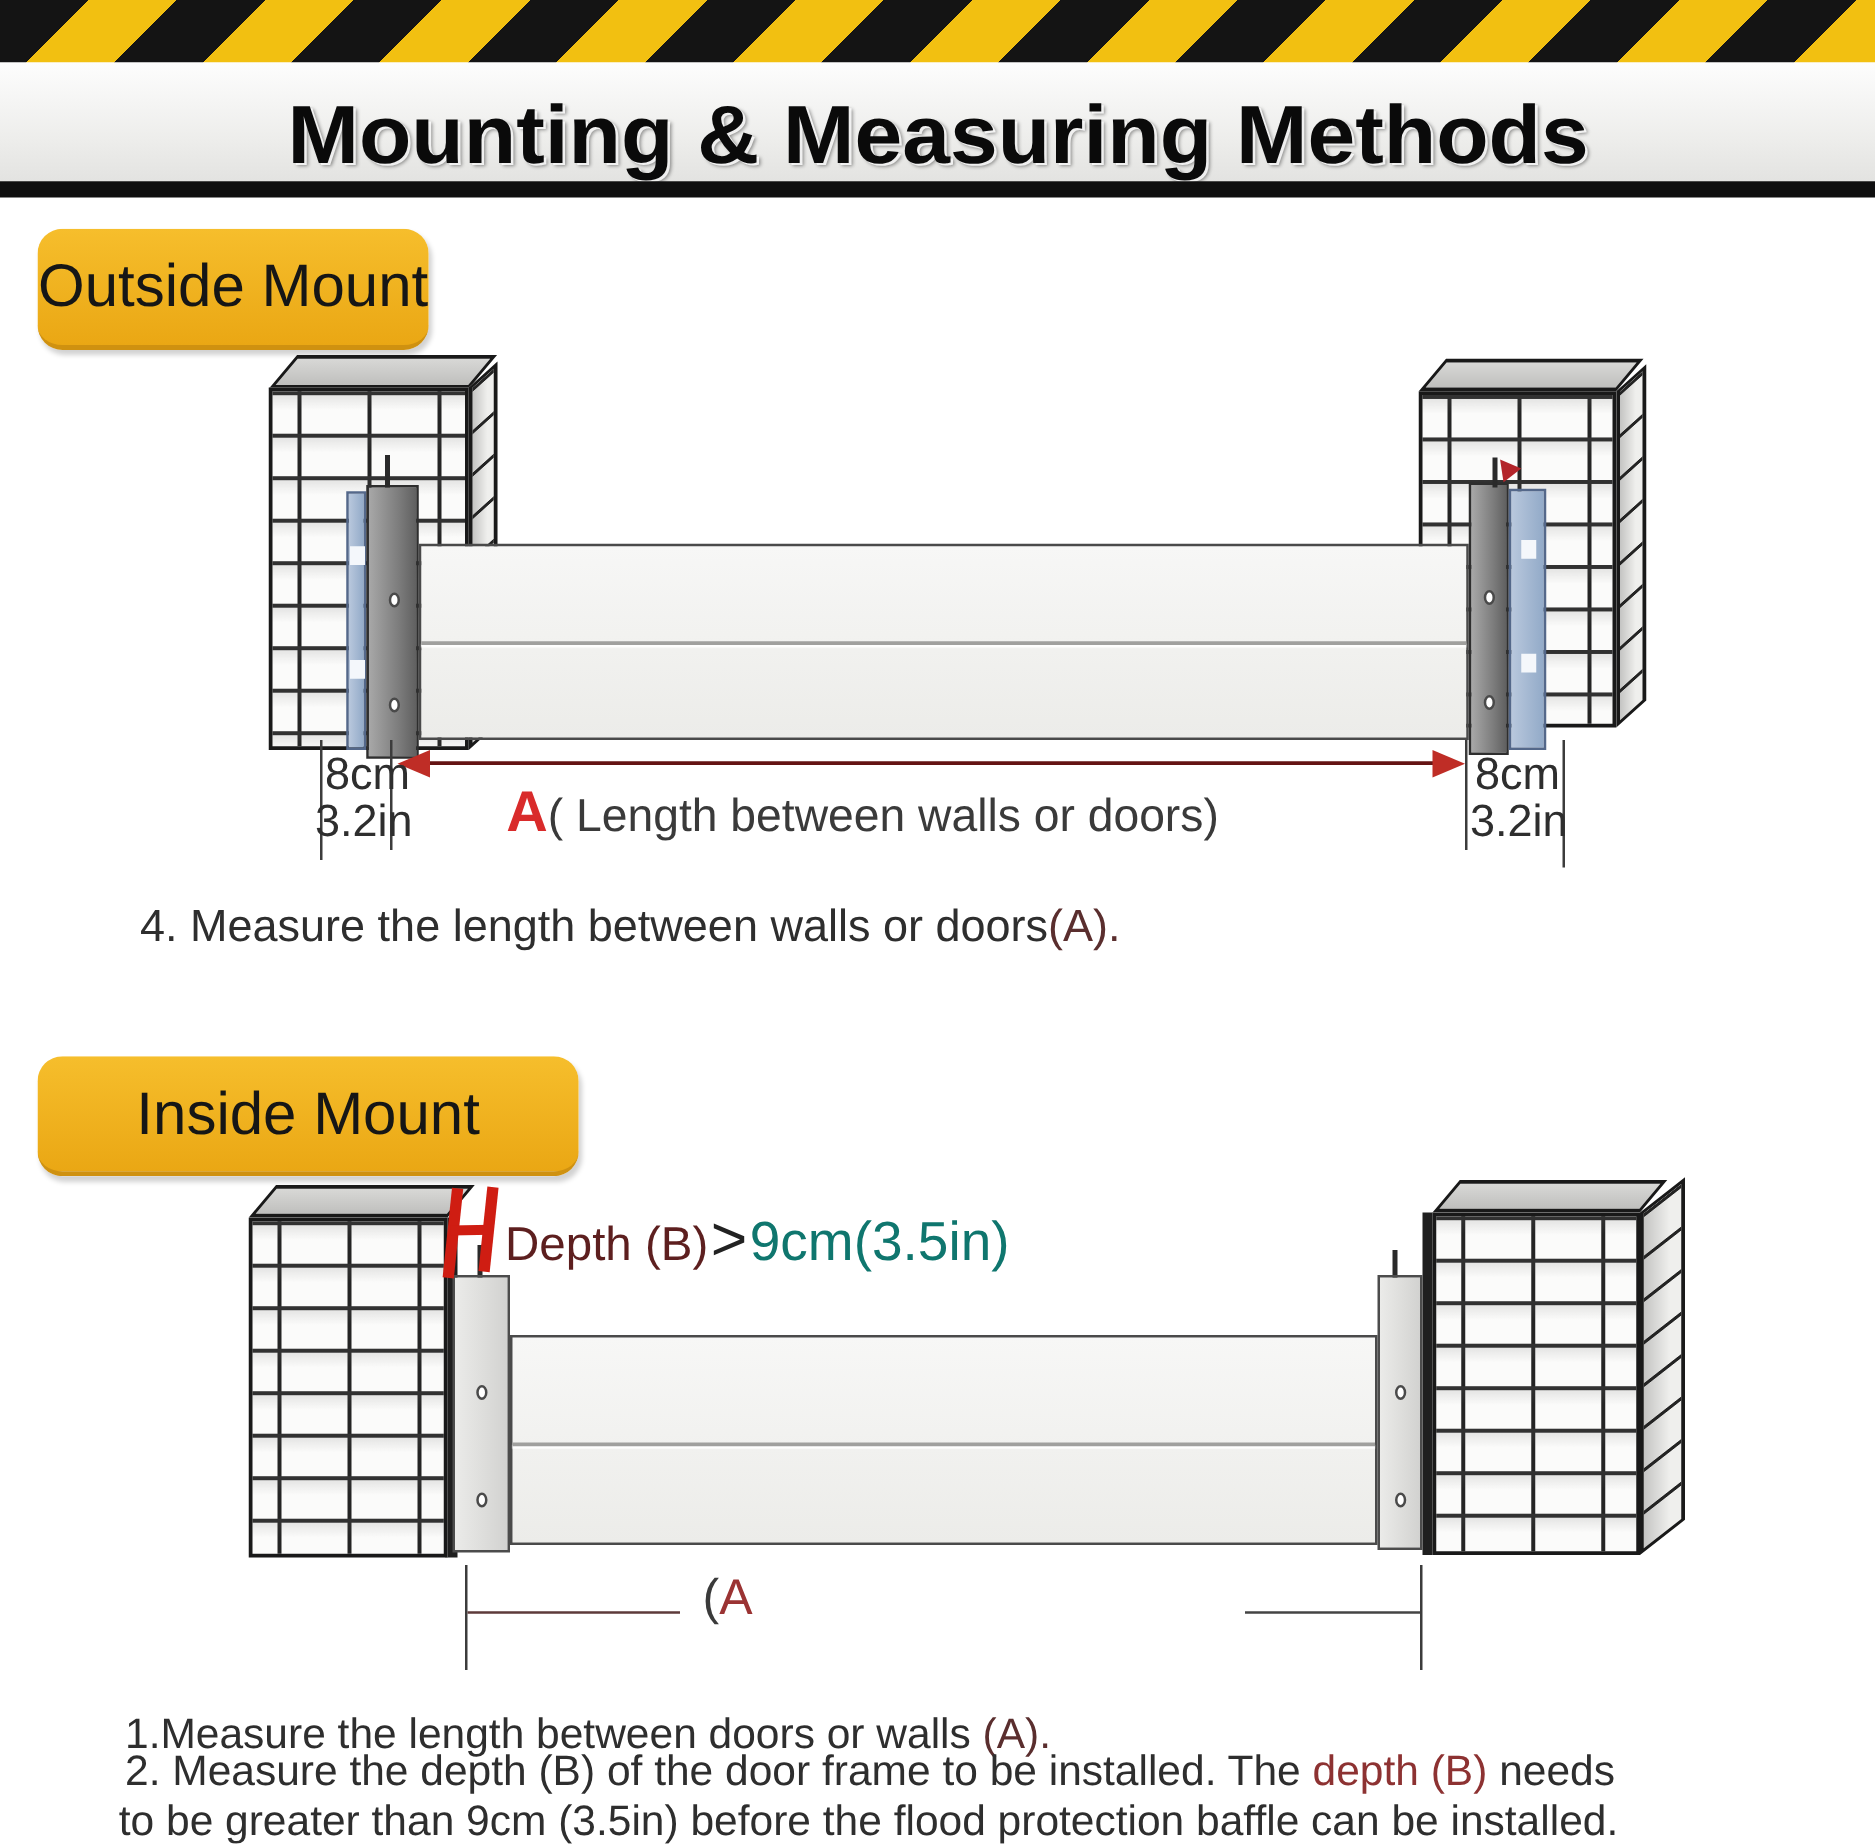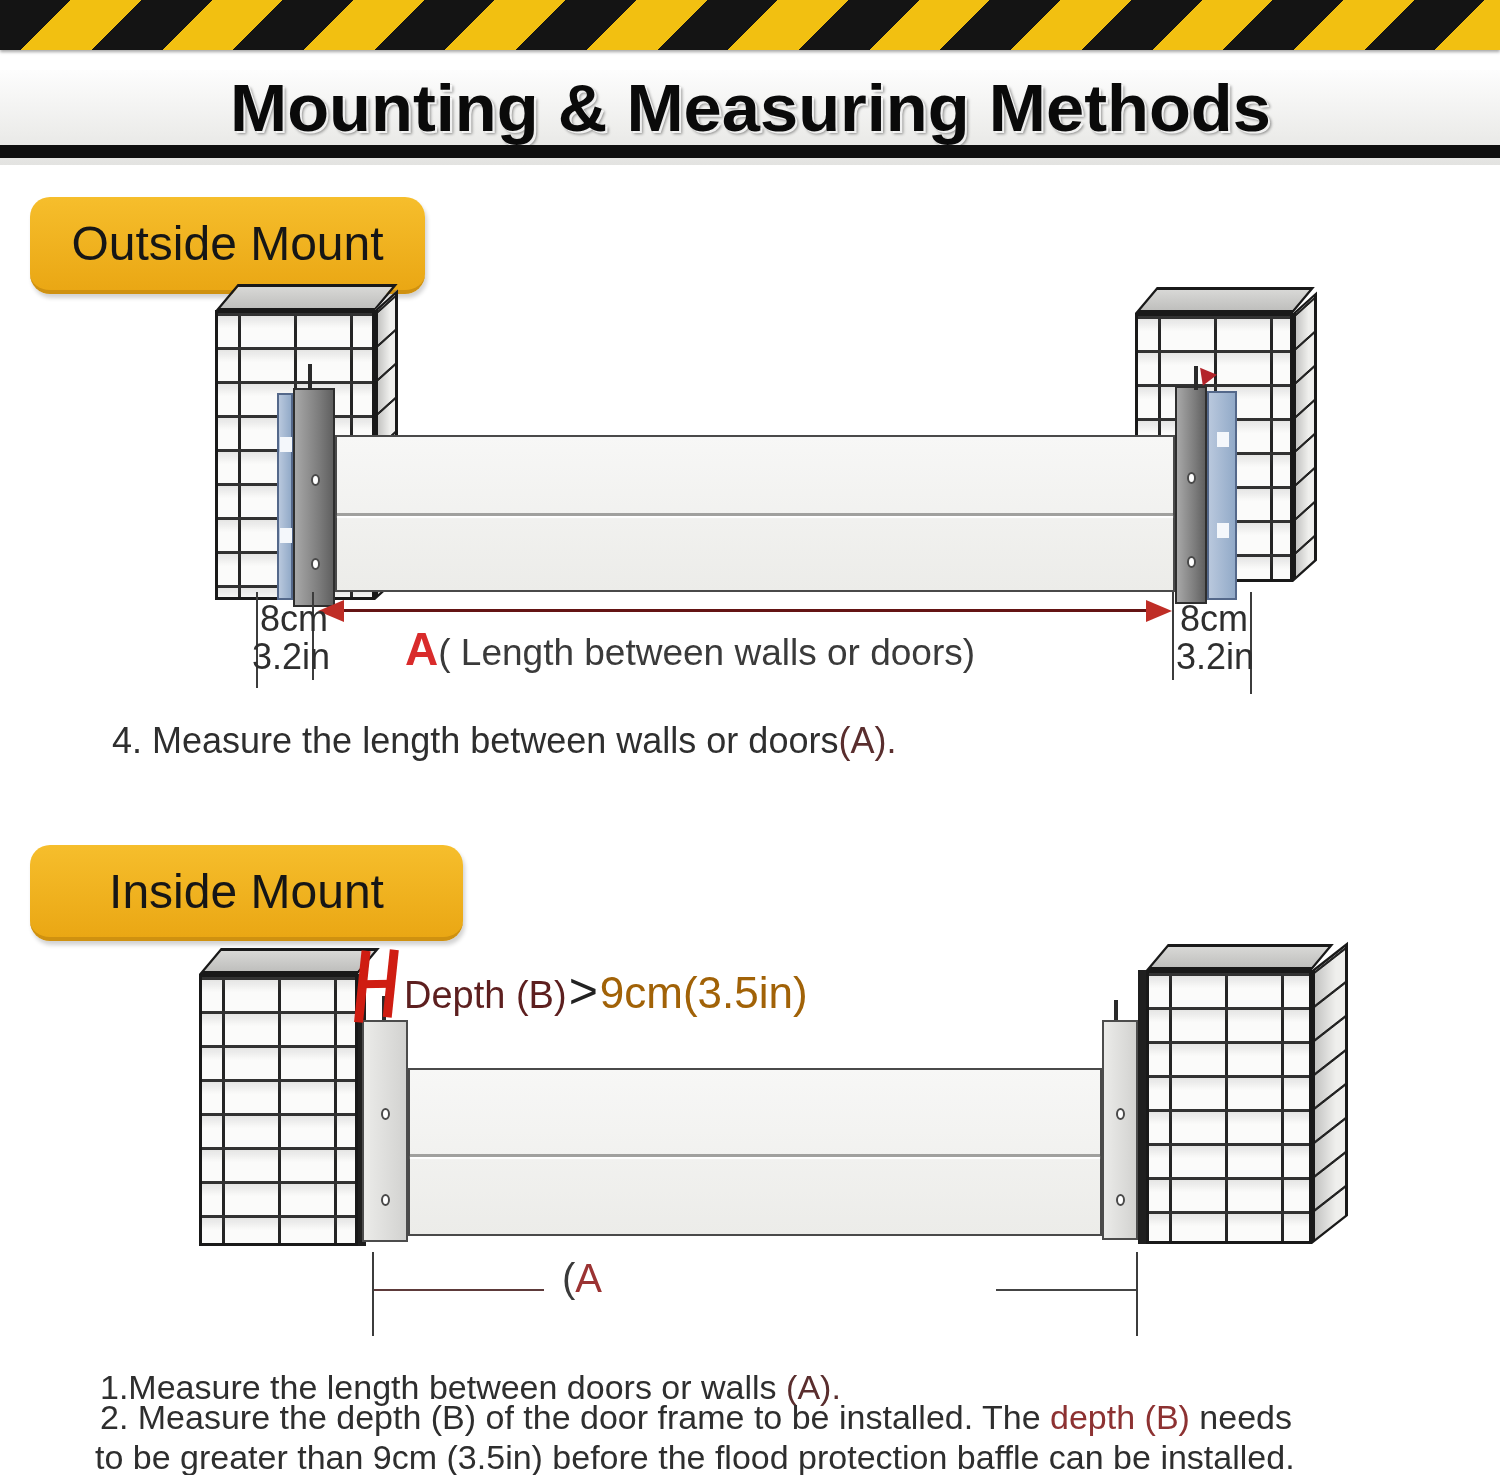--- a/index.html
+++ b/index.html
@@ -6,31 +6,31 @@
   .canvas{position:relative;width:1500px;height:1475px;background:#ffffff;
           font-family:"Liberation Sans",sans-serif;overflow:hidden;}
   .abs{position:absolute;}
 
   
   .caution{left:0;top:0;width:1500px;height:50px;
     background:repeating-linear-gradient(135deg,#141414 0 50px,#F2C011 50px 100px);
     box-shadow:0 2px 3px rgba(0,0,0,.35);}
   .titlebar{left:0;top:50px;width:1500px;height:95px;
     background:linear-gradient(180deg,#fdfdfd,#ededeb 65%,#e3e3e1);
-    display:flex;align-items:flex-start;justify-content:center;margin-top:20px;}
+    display:flex;align-items:flex-end;justify-content:center;}
   .title{font-size:66px;font-weight:700;color:#0a0a0a;letter-spacing:0px;
     transform:scaleX(1.04);
     text-shadow:2px 2px 0 rgba(255,255,255,.85),3px 3px 3px rgba(0,0,0,.4);}
   .blackbar{left:0;top:145px;width:1500px;height:13px;background:#0f0f0f;}
 
   
   .badge{background:linear-gradient(180deg,#F6BE2C,#EAA714);border-radius:20px;
     border-bottom:4px solid #cf9110;display:flex;align-items:center;justify-content:center;
     font-size:48px;color:#161616;box-shadow:2px 4px 4px rgba(0,0,0,.18);}
-  .badge-outside{left:30px;top:197px;width:395px;height:93px;}
+  .badge-outside{left:30px;top:183px;width:313px;height:93px;}
   .badge-inside{left:30px;top:845px;width:433px;height:92px;}
 
   
   .brickface{background-color:#fbfbfa;
     background-image:
       linear-gradient(180deg,rgba(110,110,110,.20) 0,rgba(255,255,255,0) 15px),
       linear-gradient(#242424 3px,transparent 3px),
       linear-gradient(90deg,#242424 3px,transparent 3px),
       linear-gradient(90deg,#242424 3px,transparent 3px);
     background-size:100% 34px,100% 34px,112px 68px,112px 68px;
@@ -68,21 +68,21 @@
   .ah-right{border-width:11px 0 11px 26px;border-color:transparent transparent transparent #bf2d26;}
   .dimtext{position:absolute;font-size:36px;color:#2e2e2e;white-space:nowrap;}
   .bigA{color:#D92B2B;font-weight:700;font-size:46px;line-height:1;}
   .maroon{color:#8D3232;}
   .darkmaroon{color:#5a2e2e;}
   .step{position:absolute;font-size:36px;color:#2e2e2e;white-space:nowrap;}
   .step-sm{font-size:34px;}
   .depthlabel{position:absolute;left:404px;top:962px;display:flex;align-items:baseline;white-space:nowrap;}
   .depth-t1{font-size:38px;color:#5d1f1f;}
   .depth-gt{font-size:50px;color:#222222;font-weight:400;margin:0 2px;}
-  .depth-t2{font-size:44px;color:#a16207;}
+  .depth-t2{font-size:44px;color:#0f766e;}
   .alabel{position:absolute;left:405px;top:626px;display:flex;align-items:baseline;white-space:nowrap;}
   .alabel-rest{font-size:37px;color:#3a3a3a;}
   .inlabel{position:absolute;left:562px;top:1256px;display:flex;align-items:baseline;white-space:nowrap;}
   .inlabel-t{font-size:40px;color:#3a3a3a;}
   .inlabel-a{font-size:40px;color:#9b3333;font-weight:400;}
   .redbracket{position:absolute;left:350px;top:946px;transform:rotate(6deg);}
 </style>
 </head>
 <body>
 

